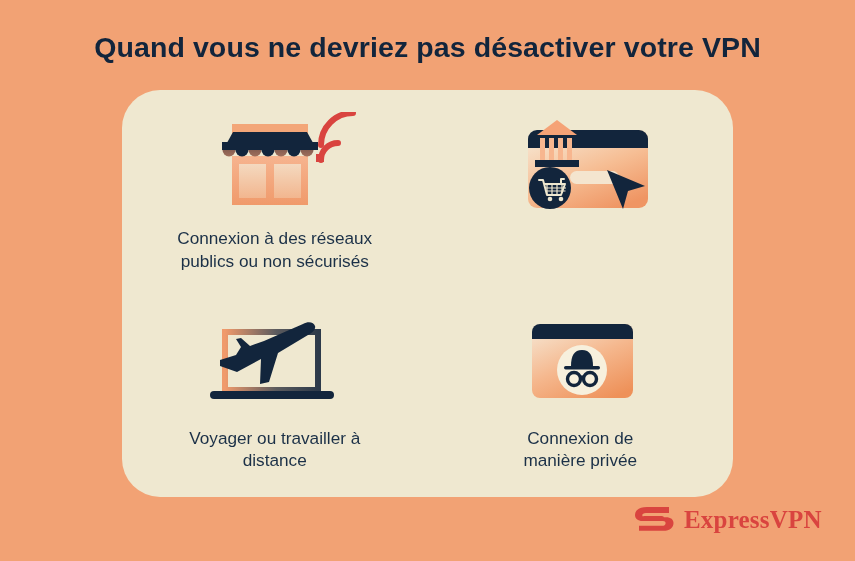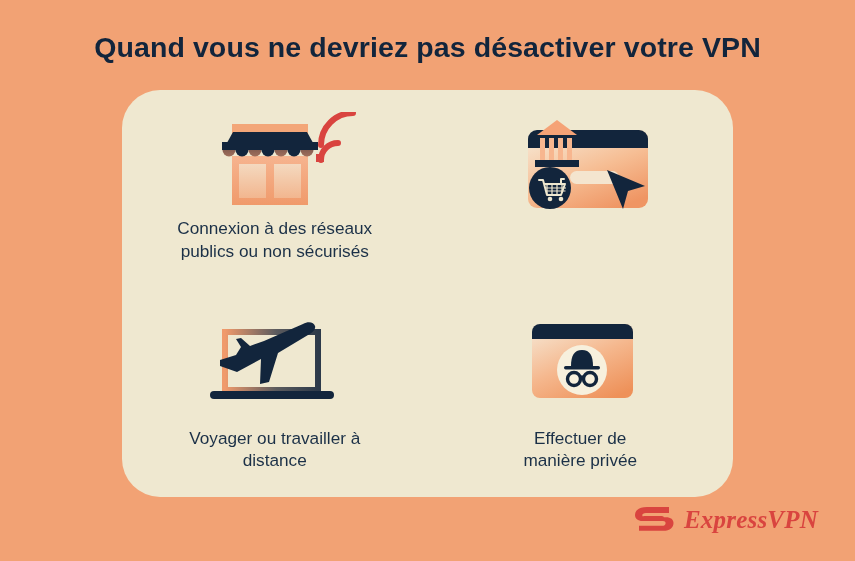--- a/index.html
+++ b/index.html
@@ -60,20 +60,21 @@
   .cell.row2 { padding-top: 14px; }
   .icon-wrap {
     width: 170px;
     height: 105px;
     position: relative;
     display: flex;
     align-items: center;
     justify-content: center;
   }
   .cell-label {
+    margin-top: 10px;
     text-align: center;
     font-size: 17.2px;
     line-height: 1.33;
     color: #1b3047;
     max-width: 285px;
     white-space: pre-line;
   }
   .cell.row2 .cell-label { margin-top: 14px; }
 
   
@@ -86,21 +87,20 @@
     gap: 9px;
   }
   #logo-mark { display: block; }
   #logo-word {
     font-family: "Liberation Serif", serif;
     font-size: 25px;
     font-weight: bold;
     color: #d9443f;
     letter-spacing: 0.2px;
     line-height: 1;
-    font-style: italic;
   }
 </style>
 </head>
 <body>
 
 <div id="infographic">
 
   <div id="page-title">Quand vous ne devriez pas désactiver votre VPN</div>
 
   <div id="card">
@@ -243,21 +243,21 @@
             <circle cx="87" cy="60" r="25" fill="#f7f0dd"></circle>
 
             <path d="M76 56 c0 -10 3 -16 11 -16 c8 0 11 6 11 16 Z" fill="#12253c"></path>
             <rect x="69" y="56" width="36" height="3.4" rx="1.7" fill="#12253c"></rect>
 
             <circle cx="79" cy="69" r="6.5" fill="none" stroke="#12253c" stroke-width="3.4"></circle>
             <circle cx="95" cy="69" r="6.5" fill="none" stroke="#12253c" stroke-width="3.4"></circle>
             <path d="M85.5 67 h3" stroke="#12253c" stroke-width="3" stroke-linecap="round"></path>
           </svg>
         </div>
-        <div class="cell-label">Effectuer de
+        <div class="cell-label">Connexion de
 manière privée</div>
       </div>
 
     </div>
   </div>
 
   <div id="logo">
     <span>
       <svg id="logo-mark" width="42" height="30" viewBox="0 0 42 30" aria-hidden="true">
         <path d="M36 3 H14 C6 3 2 6.5 2 11 c0 3.6 2.8 6 7.5 6 H30 c1.6 0 2.6 0.8 2.6 2.2 0 1.6 -1.4 2.6 -3.6 2.6 H6 v5 h24 c7.4 0 10.5 -3.6 10.5 -7.8 0 -3.6 -2.6 -5.8 -7.6 -5.8 H12 c-1.7 0 -2.7 -0.7 -2.7 -1.9 0 -1.4 1.3 -2.3 3.6 -2.3 H36 Z" fill="#d9443f"></path>

